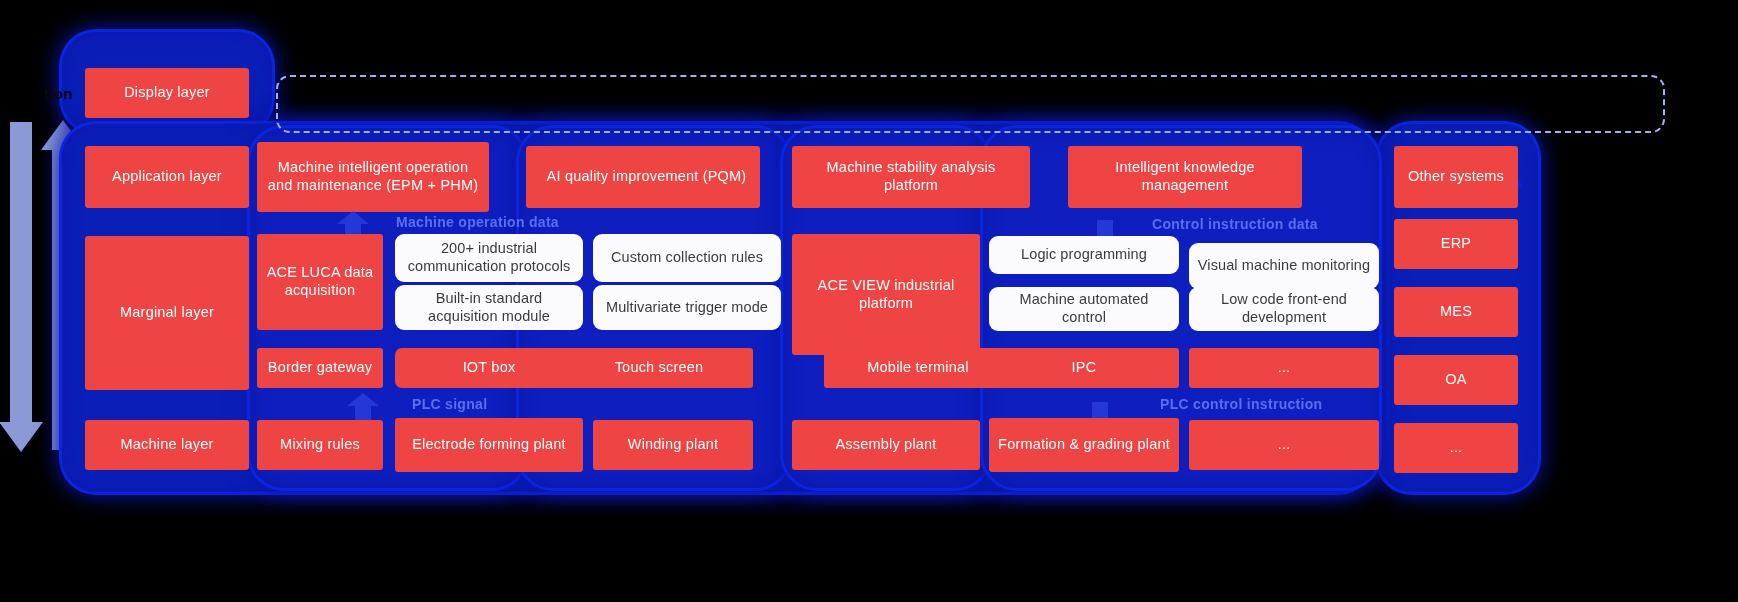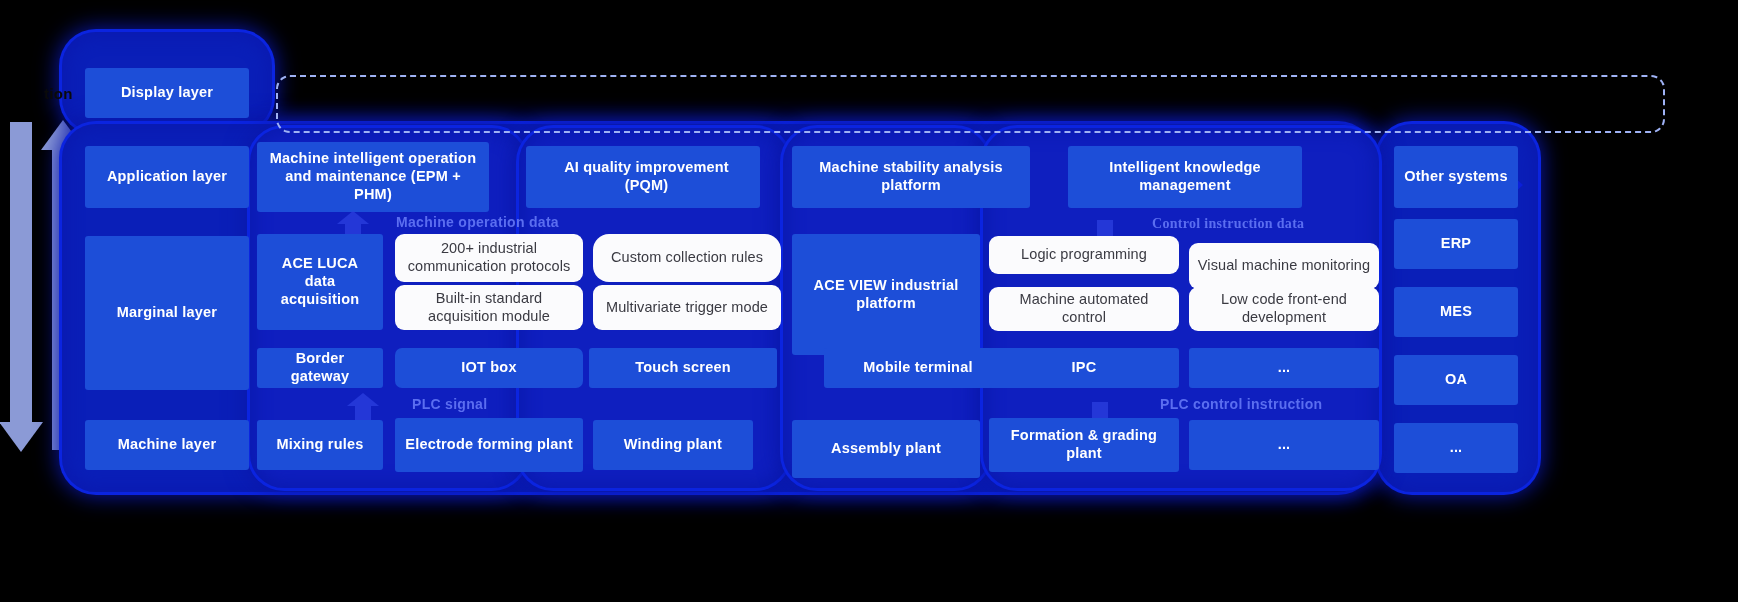--- a/index.html
+++ b/index.html
@@ -30,21 +30,21 @@
   .shell.inner{background:#0f1fbf;}
 
   
   .dashed-box{position:absolute;left:276px;top:75px;width:1389px;height:58px;
       border:2px dashed #9fb2f5;border-radius:14px;box-sizing:border-box;}
 
   
   .cell{position:absolute;box-sizing:border-box;display:flex;
       align-items:center;justify-content:center;text-align:center;
       border-radius:3px;padding:4px 8px;line-height:1.22;}
-  .cell.blue{background:#1d4ed8;color:#fff;font-weight:bold;font-size:14.5px;
+  .cell.blue{background:#ef4444;color:#fff;font-weight:normal;font-size:14.5px;
       letter-spacing:.2px;}
   .cell.white{background:#fbfbfd;color:#3a3a42;font-weight:400;font-size:14.5px;
       border-radius:9px;letter-spacing:.1px;}
 
   
   .flow-label{position:absolute;font-size:14px;font-weight:bold;
       color:#5b6ef0;letter-spacing:.3px;white-space:nowrap;}
   .flow-arrow{position:absolute;width:16px;background:#2b3fe0;opacity:.75;}
   .flow-arrow.up:before{content:"";position:absolute;left:-8px;top:-11px;
       width:0;height:0;border-left:16px solid transparent;
@@ -94,57 +94,57 @@
 
   <div class="cell blue" style="left:257px;top:142px;width:232px;height:70px;">Machine intelligent operation and maintenance (EPM + PHM)</div>
   <div class="cell blue" style="left:526px;top:146px;width:234px;height:62px;padding-left:15px;">AI quality improvement (PQM)</div>
   <div class="cell blue" style="left:792px;top:146px;width:238px;height:62px;">Machine stability analysis platform</div>
   <div class="cell blue" style="left:1068px;top:146px;width:234px;height:62px;">Intelligent knowledge management</div>
 
   <div class="flow-arrow up" style="left:345px;top:222px;height:22px;"></div>
   <div class="flow-label" style="left:396px;top:214px;">Machine operation data</div>
 
   <div class="flow-arrow down" style="left:1097px;top:220px;height:22px;"></div>
-  <div class="flow-label" style="left:1152px;top:216px;font-family:Liberation Serif, serif;">Control instruction data</div>
+  <div class="flow-label" style="left:1152px;top:216px;">Control instruction data</div>
 
   <div class="cell blue" style="left:85px;top:236px;width:164px;height:154px;">Marginal layer</div>
 
   <div class="cell blue" style="left:257px;top:234px;width:126px;height:96px;">ACE LUCA data acquisition</div>
 
   <div class="cell white" style="left:395px;top:234px;width:188px;height:48px;">200+ industrial communication protocols</div>
-  <div class="cell white" style="left:593px;top:234px;width:188px;height:48px;border-radius:16px;">Custom collection rules</div>
+  <div class="cell white" style="left:593px;top:234px;width:188px;height:48px;">Custom collection rules</div>
   <div class="cell white" style="left:395px;top:285px;width:188px;height:45px;">Built-in standard acquisition module</div>
   <div class="cell white" style="left:593px;top:285px;width:188px;height:45px;">Multivariate trigger mode</div>
 
   <div class="cell blue" style="left:792px;top:234px;width:188px;height:121px;">ACE VIEW industrial platform</div>
 
   <div class="cell white" style="left:989px;top:236px;width:190px;height:38px;">Logic programming</div>
   <div class="cell white" style="left:1189px;top:243px;width:190px;height:46px;">Visual machine monitoring</div>
   <div class="cell white" style="left:989px;top:287px;width:190px;height:44px;">Machine automated control</div>
   <div class="cell white" style="left:1189px;top:287px;width:190px;height:44px;">Low code front-end development</div>
 
   <div class="cell blue" style="left:257px;top:348px;width:126px;height:40px;">Border gateway</div>
   <div class="cell blue" style="left:395px;top:348px;width:188px;height:40px;border-radius:7px;">IOT box</div>
-  <div class="cell blue" style="left:589px;top:348px;width:188px;height:40px;">Touch screen</div>
+  <div class="cell blue" style="left:565px;top:348px;width:188px;height:40px;">Touch screen</div>
   <div class="cell blue" style="left:792px;top:348px;width:188px;height:40px;margin-left:32px;">Mobile terminal</div>
   <div class="cell blue" style="left:989px;top:348px;width:190px;height:40px;">IPC</div>
   <div class="cell blue" style="left:1189px;top:348px;width:190px;height:40px;">...</div>
 
   <div class="flow-arrow up" style="left:355px;top:404px;height:20px;"></div>
   <div class="flow-label" style="left:412px;top:396px;">PLC signal</div>
 
   <div class="flow-arrow down" style="left:1092px;top:402px;height:20px;"></div>
   <div class="flow-label" style="left:1160px;top:396px;">PLC control instruction</div>
 
   <div class="cell blue" style="left:85px;top:420px;width:164px;height:50px;">Machine layer</div>
 
   <div class="cell blue" style="left:257px;top:420px;width:126px;height:50px;">Mixing rules</div>
   <div class="cell blue" style="left:395px;top:418px;width:188px;height:54px;">Electrode forming plant</div>
   <div class="cell blue" style="left:593px;top:420px;width:160px;height:50px;">Winding plant</div>
-  <div class="cell blue" style="left:792px;top:420px;width:188px;height:58px;">Assembly plant</div>
+  <div class="cell blue" style="left:792px;top:420px;width:188px;height:50px;">Assembly plant</div>
   <div class="cell blue" style="left:989px;top:418px;width:190px;height:54px;">Formation &amp; grading plant</div>
   <div class="cell blue" style="left:1189px;top:420px;width:190px;height:50px;">...</div>
 
   <div class="cell blue" style="left:1394px;top:146px;width:124px;height:62px;">Other systems</div>
   <div class="cell blue" style="left:1394px;top:219px;width:124px;height:50px;">ERP</div>
   <div class="cell blue" style="left:1394px;top:287px;width:124px;height:50px;">MES</div>
   <div class="cell blue" style="left:1394px;top:355px;width:124px;height:50px;">OA</div>
   <div class="cell blue" style="left:1394px;top:423px;width:124px;height:50px;">...</div>
 
 </div>

